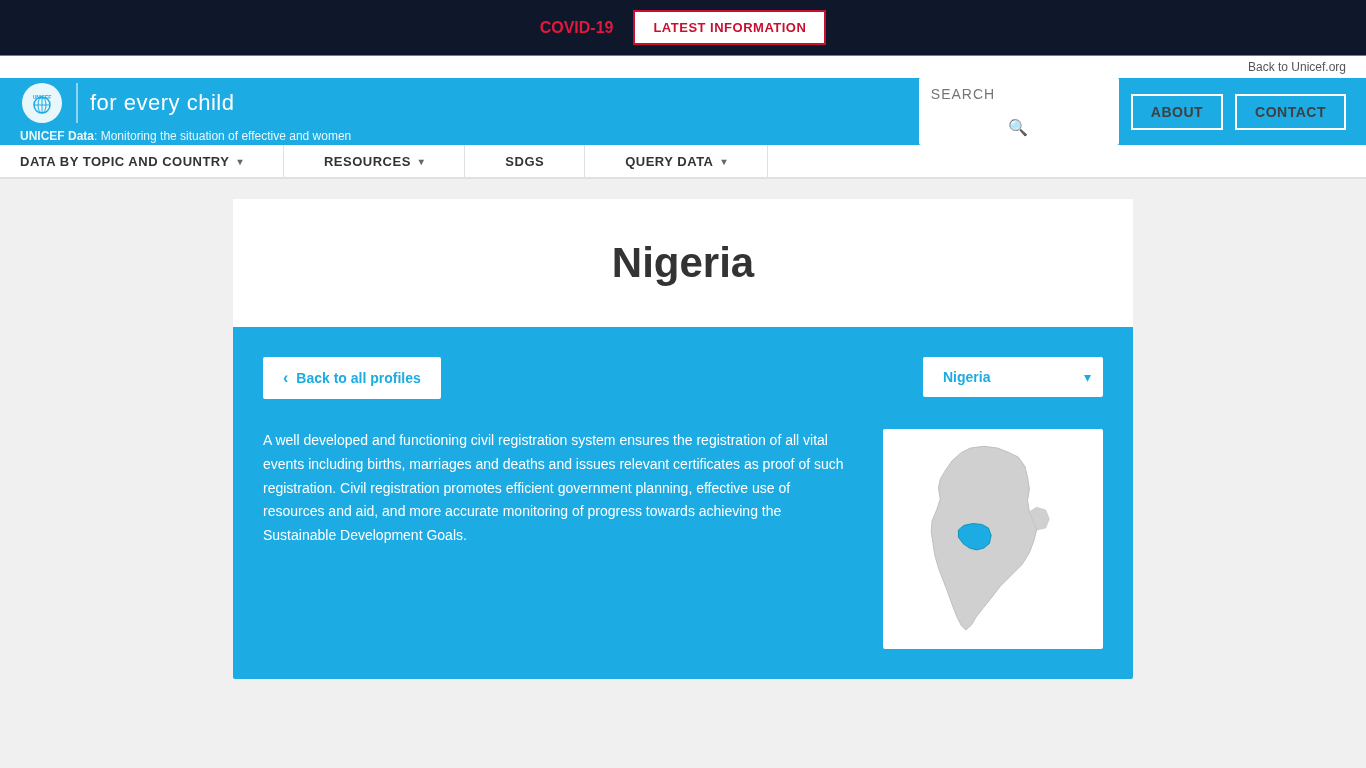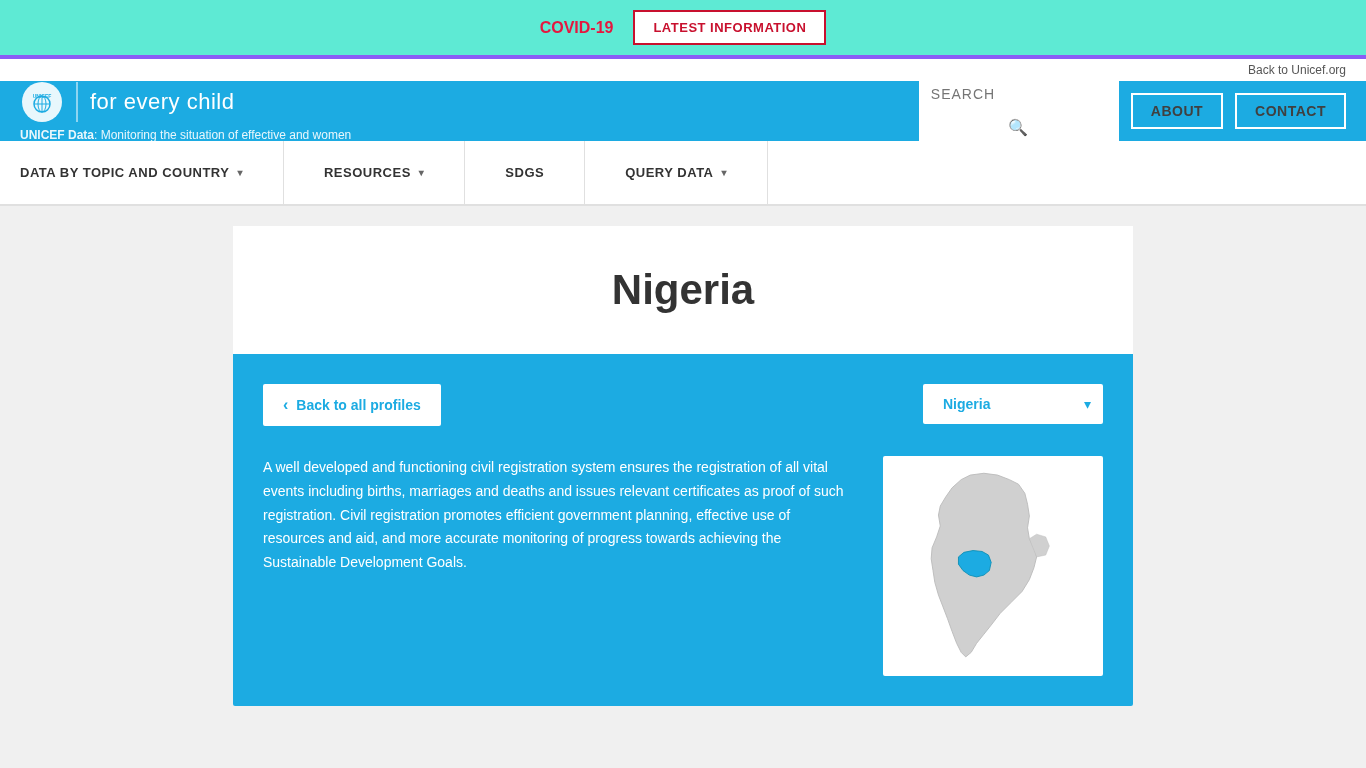--- a/index.html
+++ b/index.html
@@ -1,26 +1,26 @@
 <!DOCTYPE html>
 <html><head>
   <meta charset="utf-8">
   <style>
     * { margin: 0; padding: 0; box-sizing: border-box; }
     body { font-family: Arial, sans-serif; background: #f0f0f0; }
 
     
     .covid-banner {
-      background: #5eead4;
+      background: #0f172a;
       display: flex;
       align-items: center;
       justify-content: center;
       gap: 20px;
       padding: 10px 8px;
-      border-bottom: 4px solid #8b5cf6;
+      border-bottom: 1px solid #8b5cf6;
     }
     .covid-text {
       color: #e5173f;
       font-weight: bold;
       font-size: 16px;
     }
     .latest-info-btn {
       border: 2px solid #c8102e;
       color: #c8102e;
       background: #fff;
@@ -40,21 +40,21 @@
       color: #555;
     }
     .unicef-org-bar a { color: #555; text-decoration: none; }
 
     
     .main-header {
       background: #1cabe2;
       display: flex;
       align-items: center;
       padding: 0 20px;
-      height: 60px;
+      height: 67px;
     }
     .logo-area {
       display: flex;
       flex-direction: column;
       flex: 1;
     }
     .logo-row {
       display: flex;
       align-items: center;
       gap: 12px;
@@ -126,21 +126,21 @@
       cursor: pointer;
       letter-spacing: 0.5px;
     }
 
     
     .sub-nav {
       background: #fff;
       display: flex;
       align-items: center;
       border-bottom: 2px solid #e0e0e0;
-      height: 65px;
+      height: 34px;
     }
     .sub-nav-item {
       padding: 0 40px;
       height: 100%;
       display: flex;
       align-items: center;
       font-size: 13px;
       font-weight: bold;
       color: #333;
       cursor: pointer;

